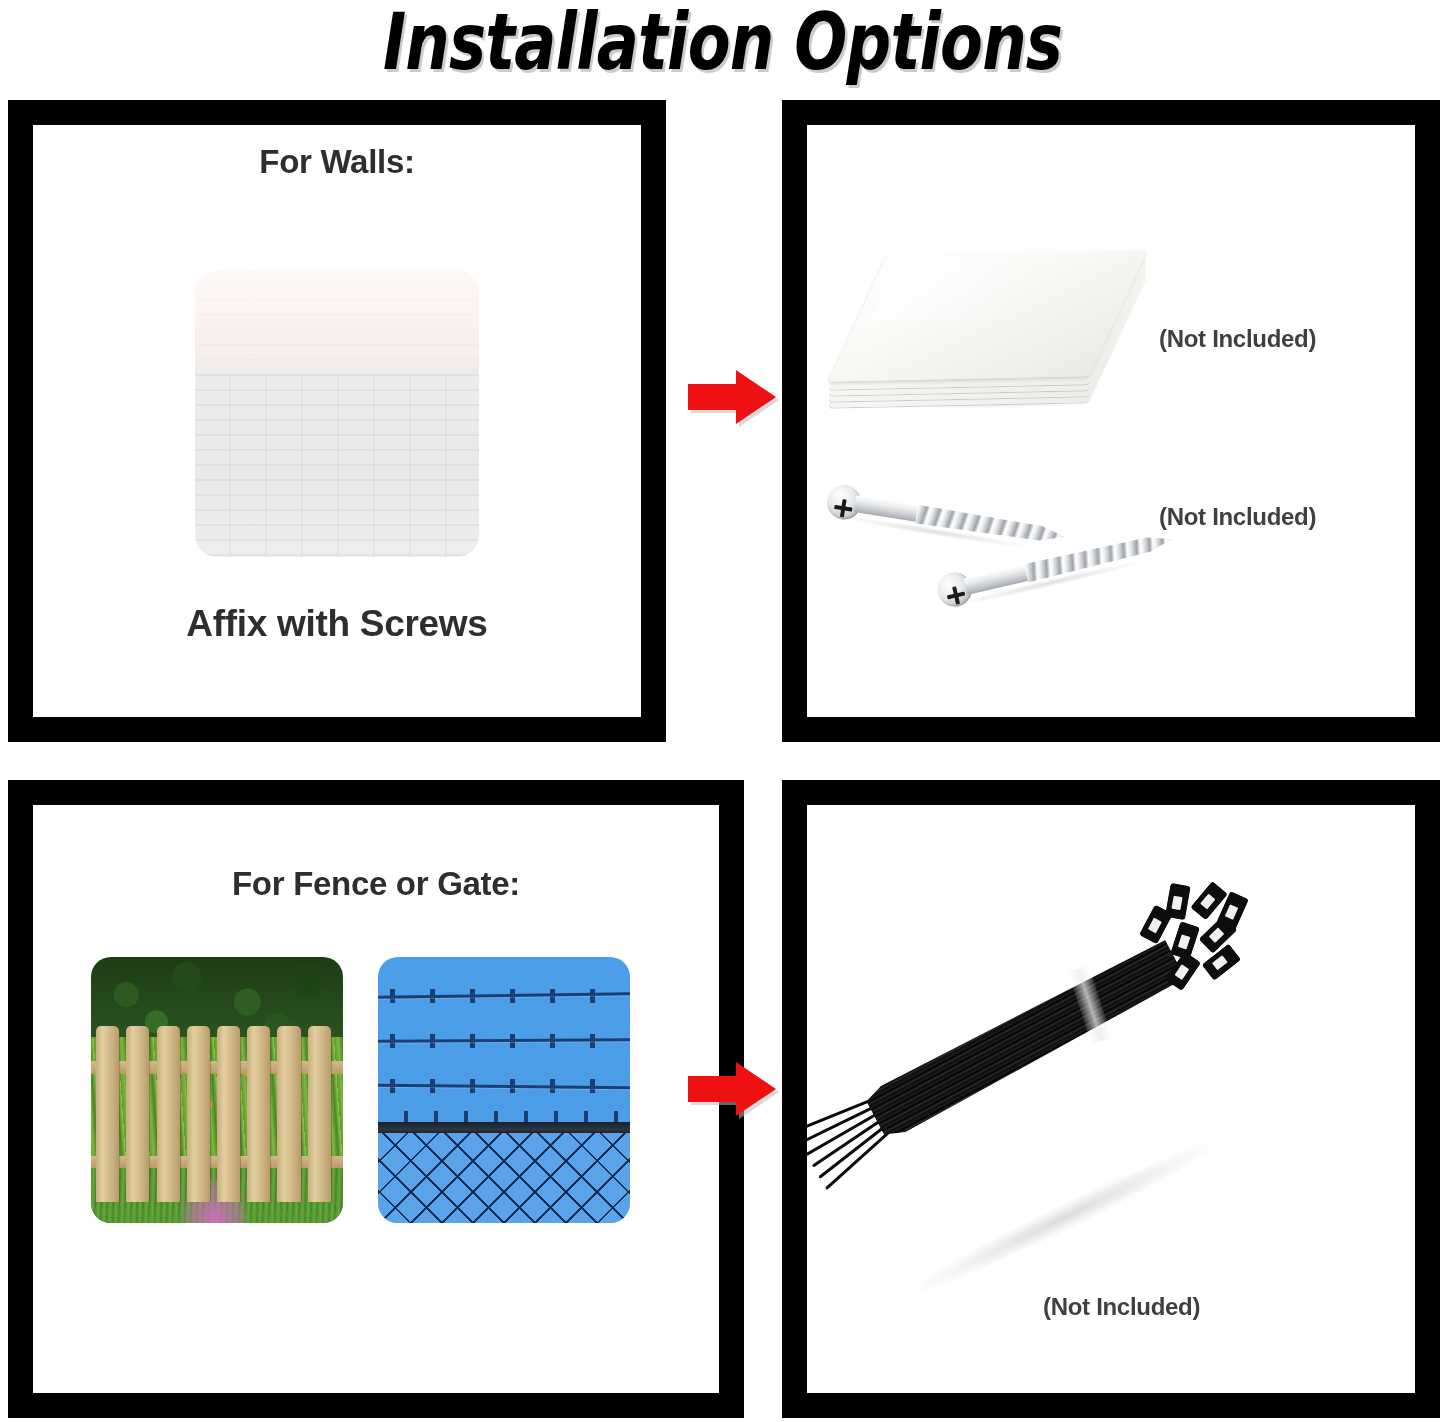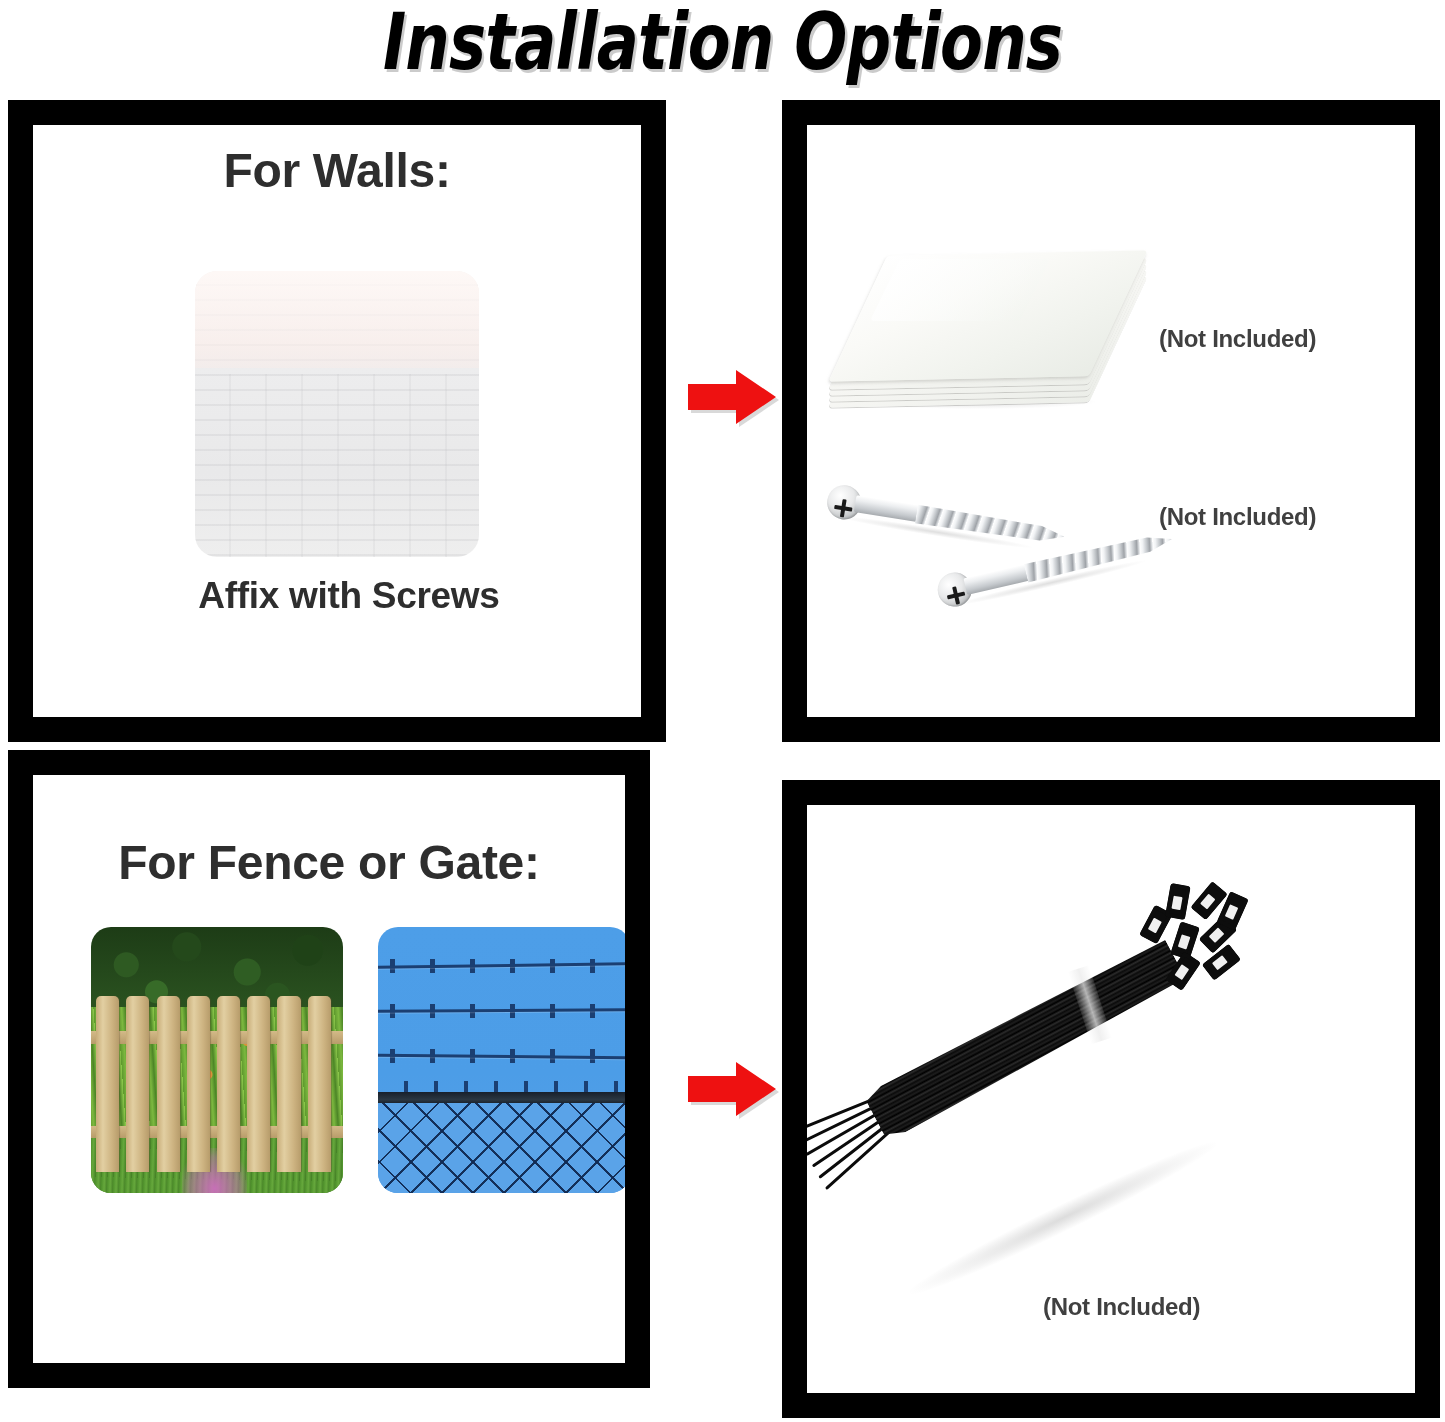--- a/index.html
+++ b/index.html
@@ -50,30 +50,30 @@
     position: absolute;
     left: 25px;
     top: 25px;
     right: 25px;
     bottom: 25px;
     background: #ffffff;
     overflow: hidden;
   }
   #panel-walls      { left: 8px;   top: 100px;  width: 658px; height: 642px; }
   #panel-hardware   { left: 782px; top: 100px;  width: 658px; height: 642px; }
-  #panel-fence      { left: 8px;   top: 750px;  width: 642px; height: 638px; }
+  #panel-fence      { left: 8px;   top: 780px;  width: 736px; height: 638px; }
   #panel-zipties    { left: 782px; top: 780px;  width: 658px; height: 638px; }
 
   
   .heading {
     position: absolute;
     left: 0;
     width: 100%;
     text-align: center;
-    font-size: 48px;
+    font-size: 33px;
     font-weight: bold;
     color: #2e2e2e;
     letter-spacing: -0.3px;
     white-space: nowrap;
   }
   .caption {
     position: absolute;
     left: 0;
     width: 100%;
     text-align: center;
@@ -475,21 +475,21 @@
     <div class="panel-inner">
 
       <div class="heading" style="top:18px;">For Walls:</div>
 
       <div id="wall-swatch">
         <div class="brickrows"></div>
         <div class="brickcols"></div>
         <div class="topwash"></div>
       </div>
 
-      <div class="caption" style="top:450px;padding-left:12px;">Affix with Screws</div>
+      <div class="caption" style="top:478px;">Affix with Screws</div>
     </div>
   </div>
 
   <div class="arrow" id="arrow-top">
     <svg viewBox="0 0 88 58" xmlns="http://www.w3.org/2000/svg">
       <polygon points="0,16 48,16 48,2 88,29 48,56 48,42 0,42" fill="#b9b9b9" opacity="0.55" transform="translate(3,3)"></polygon>
       <polygon points="0,16 48,16 48,2 88,29 48,56 48,42 0,42" fill="#EE1111"></polygon>
     </svg>
   </div>
 

